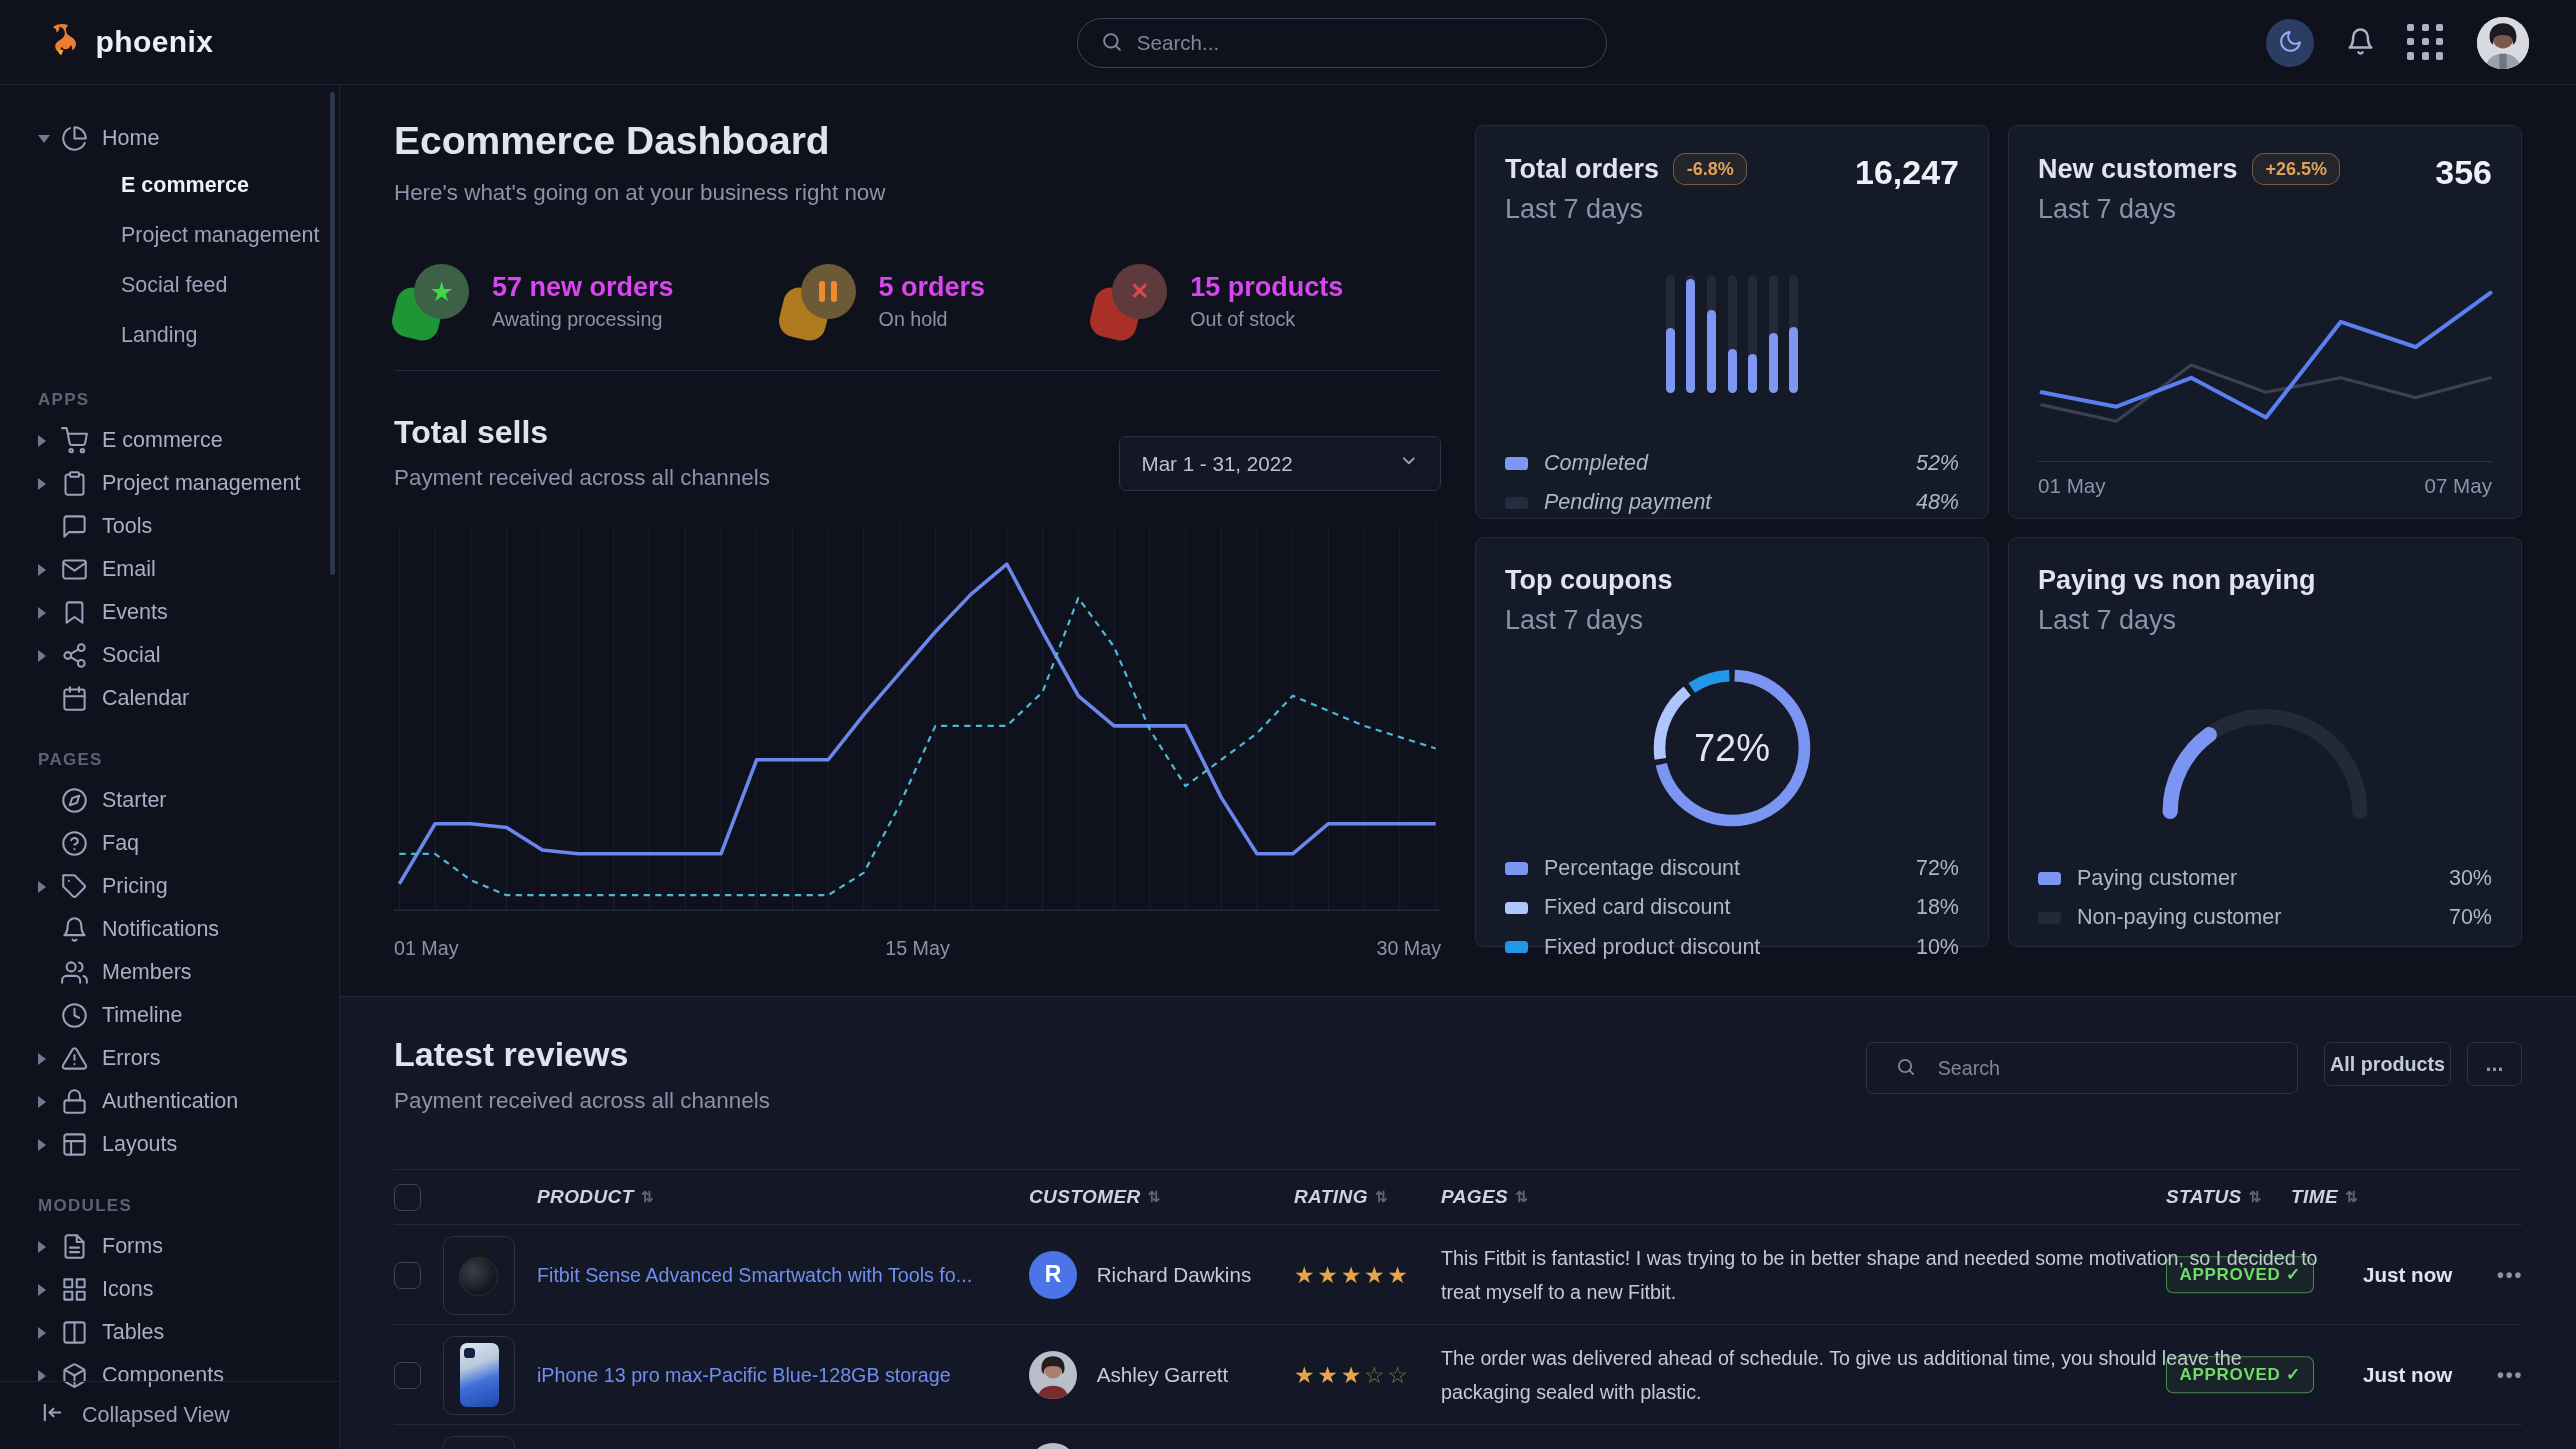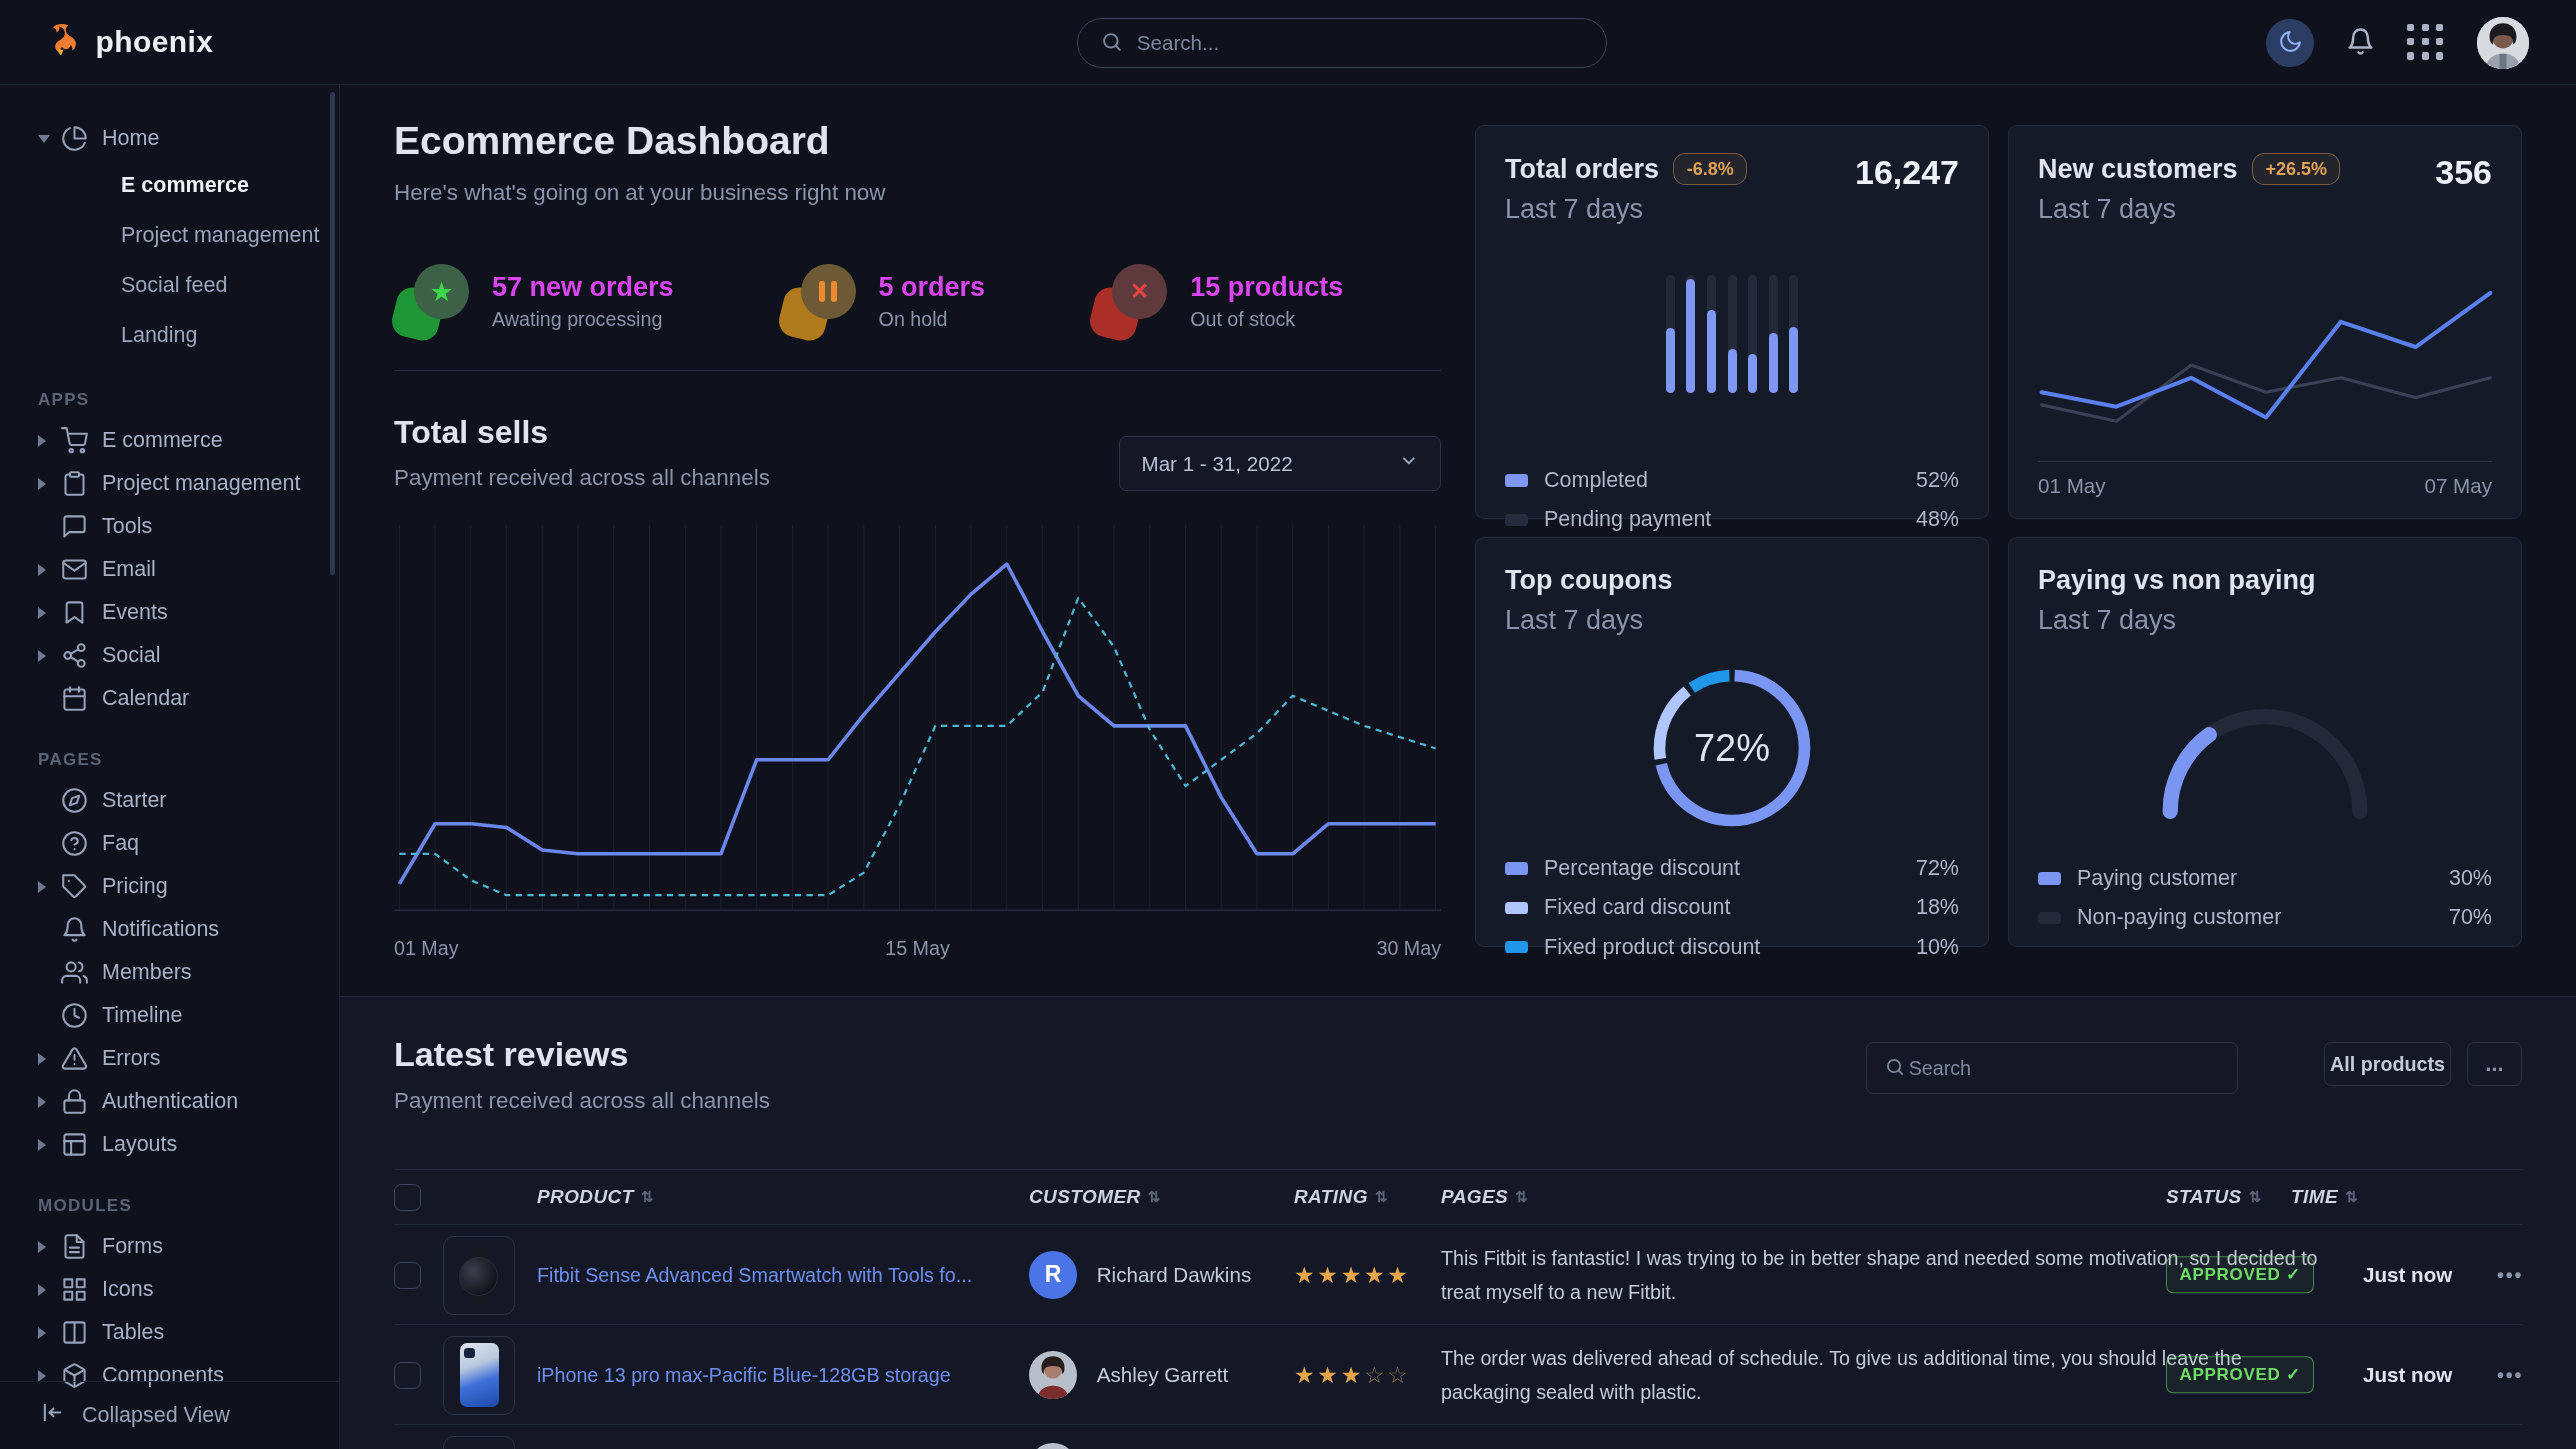--- a/index.html
+++ b/index.html
@@ -97,22 +97,22 @@
 
   .donut-wrap { position:relative; width:170px; height:170px; margin:27px auto 23px auto; }
   .donut-center { position:absolute; inset:0; display:flex; align-items:center; justify-content:center;
     font-size:38px; color:#dfe4ef; }
   .gauge-wrap { width:242px; margin:52px auto 39px auto; }
 
   
   .reviews-bg { position:absolute; left:0; top:911px; width:2236px; height:453px; background:#141826; border-top:0.9px solid #232a3e; }
   .rv-title { position:absolute; left:54px; top:38px; font-size:34px; font-weight:700; color:#dfe4ef; }
   .rv-sub { position:absolute; left:54px; top:91px; font-size:22.4px; color:#8a93aa; }
-  .rv-search { position:absolute; left:1526px; top:45px; width:372px; height:52px; border:0.9px solid #2b3347;
-    border-radius:7.2px; display:flex; align-items:center; gap:4px; padding:0 18px; background:#141826; }
+  .rv-search { position:absolute; left:1526px; top:45px; width:432px; height:52px; border:0.9px solid #2b3347;
+    border-radius:7.2px; display:flex; align-items:center; gap:22px; padding:0 29px; background:#141826; }
   .rv-search input { background:transparent; border:none; outline:none; color:#cdd3e0; font-size:19.7px; width:100%;
     font-family:"Liberation Sans",sans-serif;}
   .rv-search input::placeholder { color:#7d879e; }
   .rv-btn { position:absolute; top:45px; height:44px; border:0.9px solid #2b3347; border-radius:7.2px; background:#141826;
     color:#c3cad8; font-size:19.7px; font-weight:600; cursor:pointer; font-family:"Liberation Sans",sans-serif;}
   .rv-all { left:1984px; width:127px; }
   .rv-more { left:2127px; width:55px; color:#8a93aa; font-size:21.5px; font-weight:700; }
 
   .tbl { position:absolute; left:54px; top:172px; width:2128px; }
   .tbl-head { position:relative; height:56px; border-top:0.9px solid #232a3e; border-bottom:0.9px solid #232a3e; }
@@ -621,21 +621,21 @@
         </div>
         <div class="barcol">
           <span class="barbg" style="background: rgb(35, 41, 57);"></span>
           <span class="barfg" style="height: 51%; background: rgb(126, 151, 242);"></span>
         </div>
         <div class="barcol">
           <span class="barbg" style="background: rgb(35, 41, 57);"></span>
           <span class="barfg" style="height: 56%; background: rgb(126, 151, 242);"></span>
         </div>
       </div>
-    <div id="orders-legend" style="margin-top:75px;">
+    <div id="orders-legend" style="margin-top:58px;font-style:italic;">
         <div class="legend-row">
           <span class="legend-swatch" style="background: rgb(126, 151, 242);"></span>
           <span>Completed</span>
           <span class="legend-val">52%</span>
         </div>
         <div class="legend-row">
           <span class="legend-swatch" style="background: rgb(38, 44, 61);"></span>
           <span>Pending payment</span>
           <span class="legend-val">48%</span>
         </div>

